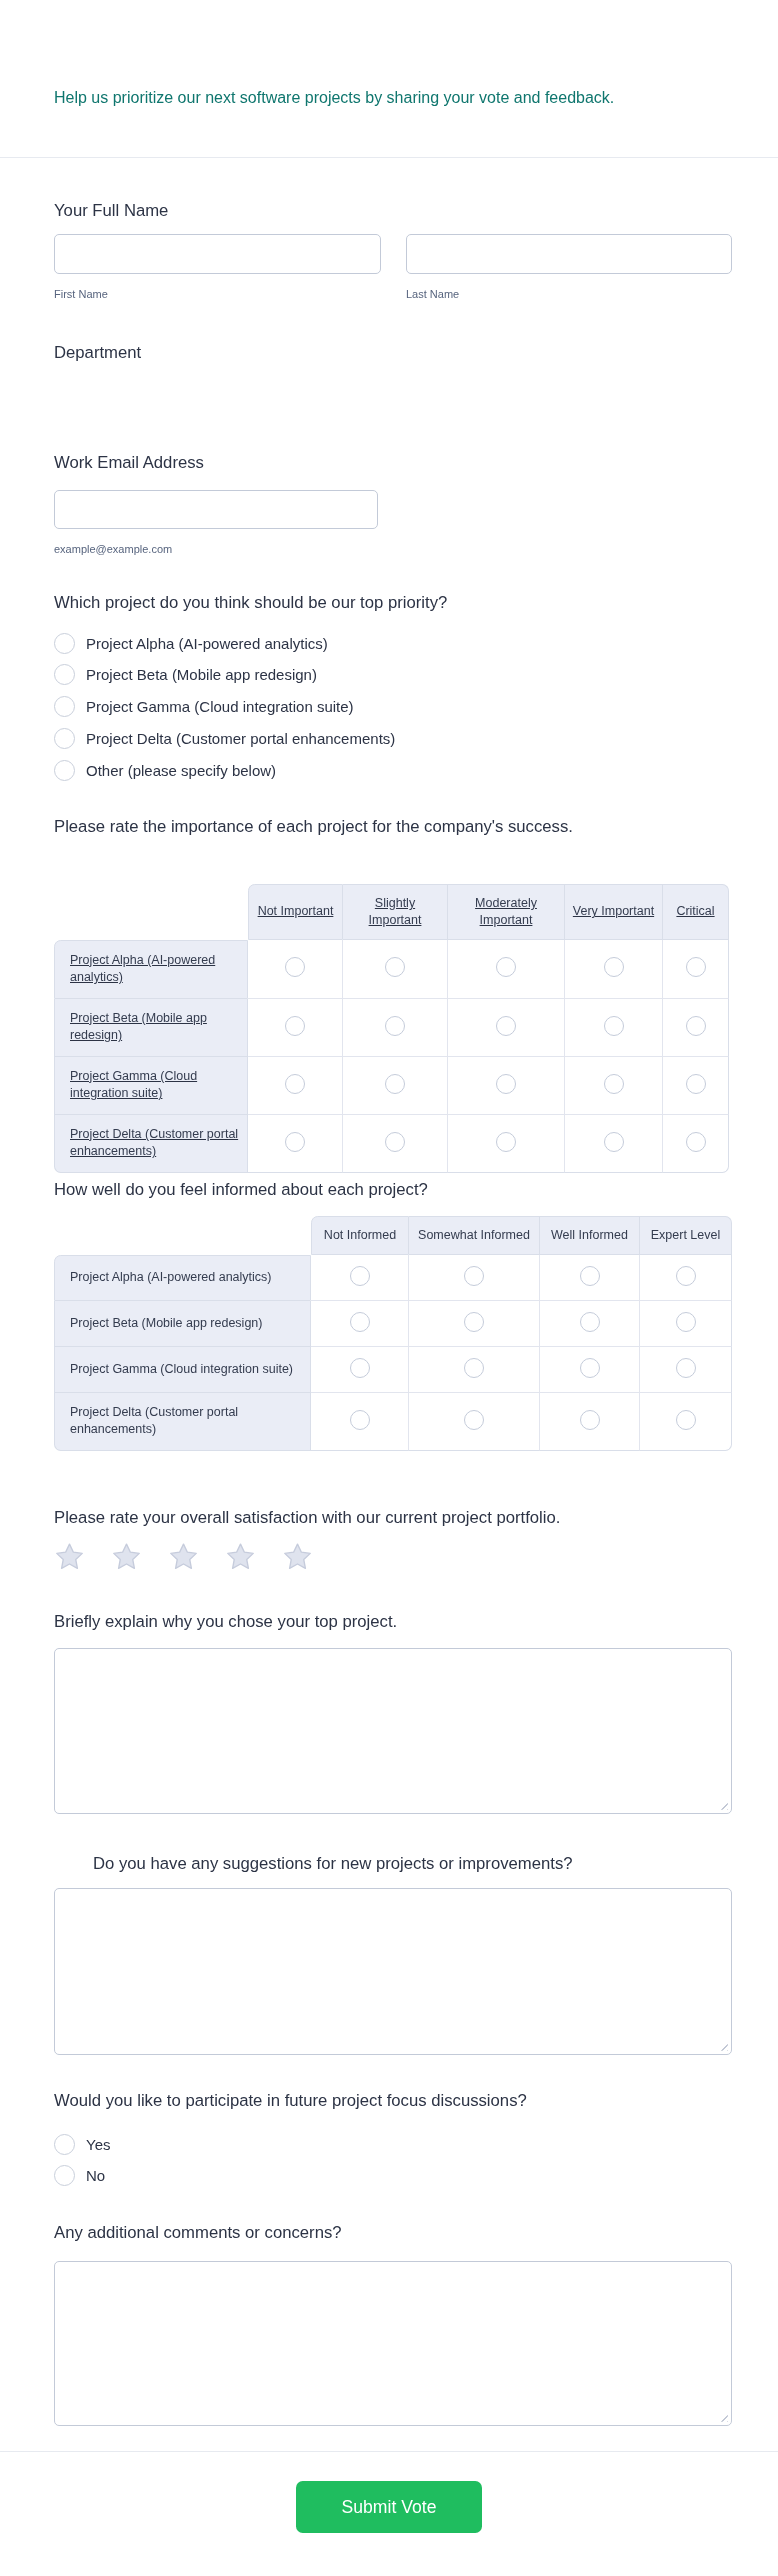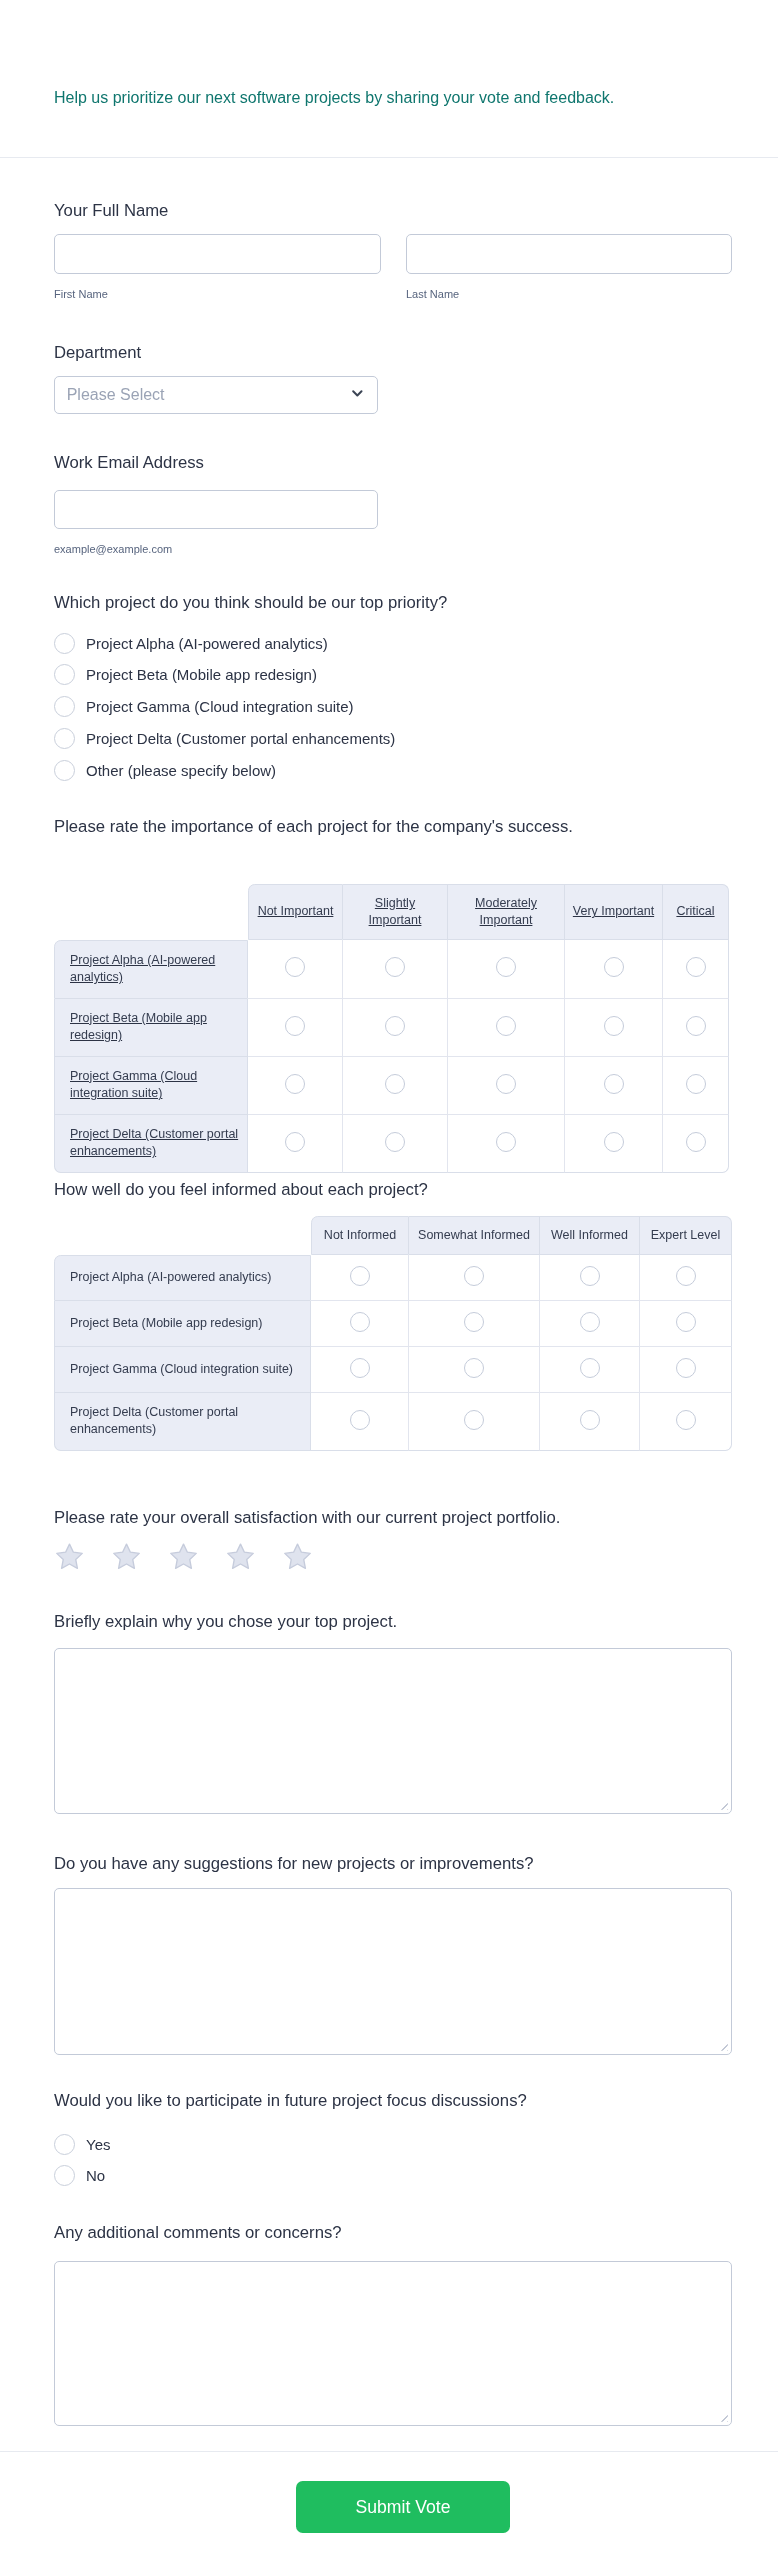--- a/index.html
+++ b/index.html
@@ -73,48 +73,40 @@
     resize:none; outline:none; font-family:"Liberation Sans",sans-serif; font-size:15px;
     color:#2c3345; padding:8.4px 10px; display:block;
   }
   .resize-corner {
     position:absolute; right:4.2px; bottom:4.2px; width:9.2px; height:9.2px;
     background:repeating-linear-gradient(135deg,#c2c8d5 0 1.3px,transparent 1.3px 3.8px);
     clip-path:polygon(100% 0,100% 100%,0 100%);
   }
 
   .submit-btn {
-    position:absolute; left:296px; top:2481px; width:214px; height:52px;
+    position:absolute; left:296px; top:2481px; width:186px; height:52px;
     background:#1fbd5f; border:none; border-radius:6.7px; color:#fff; font-size:17.6px;
     font-family:"Liberation Sans",sans-serif; cursor:pointer;
   }
 </style>
 </head>
 <body>
 
 <div class="page">
 
   <div class="abs form-subtitle" style="top:89px;">Help us prioritize our next software projects by sharing your vote and feedback.</div>
   <div class="divider" style="top:157px;"></div>
 
   <div class="abs qlabel" style="top:201px;">Your Full Name</div>
   <input class="text-input" style="left: 54px; top: 234px; width: 327px;">
   <input class="text-input" style="left: 406px; top: 234px; width: 326px;">
   <div class="abs sublabel" style="top:288px;">First Name</div>
   <div class="sublabel" style="position:absolute; left:406px; top:288px;">Last Name</div>
 
   <div class="abs qlabel" style="top:343px;">Department</div>
-  <div class="select-box" style="top:376px;">
-    <span class="select-placeholder">Please Select</span>
-    <span>
-      <svg width="16.7" height="16.7" viewBox="0 0 20 20" fill="none">
-          <path d="M5 7.5l5 5 5-5" stroke="#3b4454" stroke-width="2.4" stroke-linecap="round" stroke-linejoin="round"></path>
-        </svg>
-    </span>
-  </div>
 
   <div class="abs qlabel" style="top:453px;">Work Email Address</div>
   <input class="text-input" style="left: 54px; top: 490px; width: 324px; height: 39px;">
   <div class="abs sublabel" style="top:543px;">example@example.com</div>
 
   <div class="abs qlabel" style="top:593px;">Which project do you think should be our top priority?</div>
   <div class="opt-row" style="top:632px;">
     <span class="radio"></span>
     <span class="opt-text">Project Alpha (AI-powered analytics)</span>
   </div>
@@ -255,21 +247,21 @@
         <path d="M12 1.7l3.12 6.45 7.08.95-5.18 4.93 1.3 7.02L12 17.6l-6.32 3.45 1.3-7.02L1.8 9.1l7.08-.95z" fill="#dfe3ee" stroke="#c6ccdc" stroke-width="1.1" stroke-linejoin="round"></path>
       </svg>
   </div>
 
   <div class="abs qlabel" style="top:1612px;">Briefly explain why you chose your top project.</div>
   <div class="ta-wrap" style="top:1648px; height:166px;">
     <textarea class="textarea" style="height: 166px;"></textarea>
     <div class="resize-corner"></div>
   </div>
 
-  <div class="abs qlabel" style="top:1854px;">Do you have any suggestions for new projects or improvements?</div>
+  <div class="abs qlabel" style="top:1854px;margin-left:39px;">Do you have any suggestions for new projects or improvements?</div>
   <div class="ta-wrap" style="top:1888px; height:167px;">
     <textarea class="textarea" style="height: 167px;"></textarea>
     <div class="resize-corner"></div>
   </div>
 
   <div class="abs qlabel" style="top:2091px;">Would you like to participate in future project focus discussions?</div>
   <div class="opt-row" style="top:2133px;">
     <span class="radio"></span>
     <span class="opt-text">Yes</span>
   </div>

